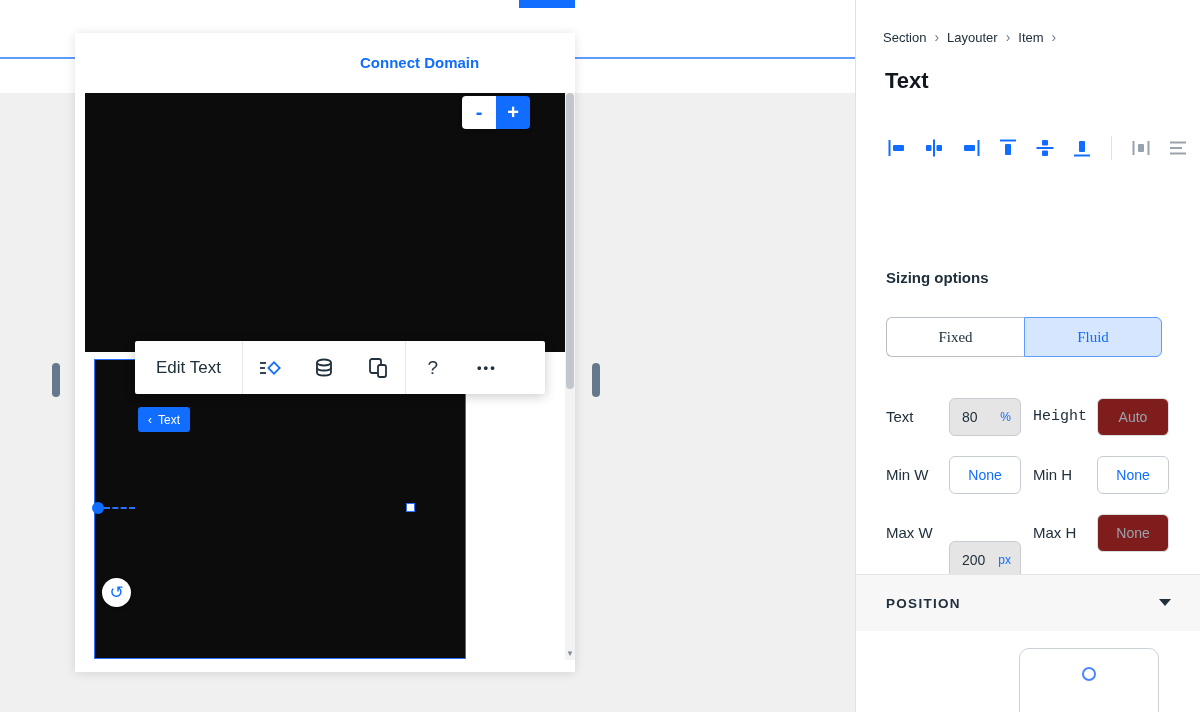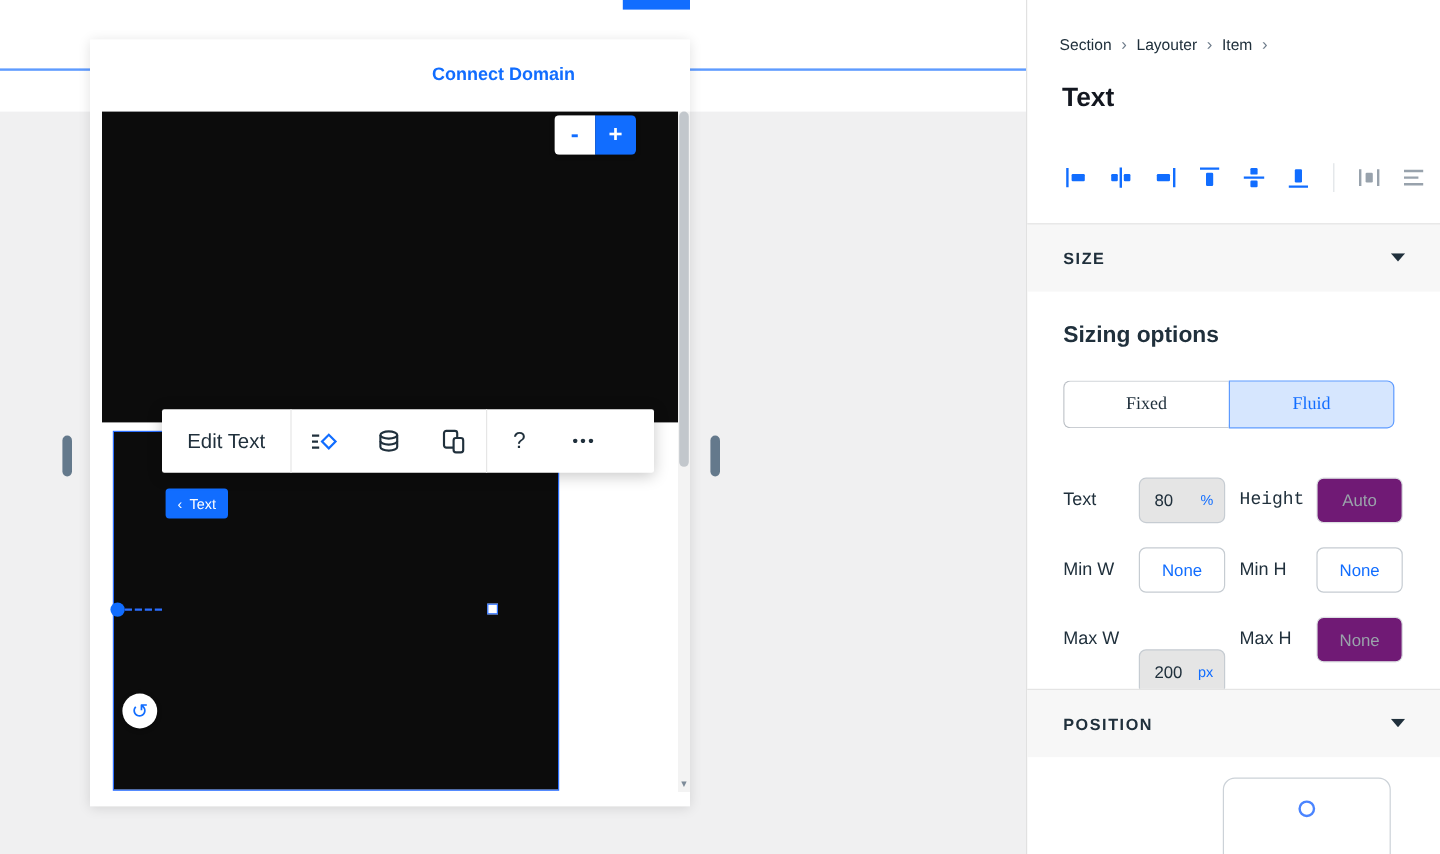--- a/index.html
+++ b/index.html
@@ -77,35 +77,35 @@
 
   .align-row { position:absolute; left:30px; top:136px; display:flex; align-items:center; gap:15px; }
   .aicon { width:22px; height:22px; display:flex; align-items:center; justify-content:center; cursor:pointer; }
   .vsep { width:1px; height:24px; background:#dfe3e6; margin:0 3px; }
 
   .sec-header { position:absolute; left:0; width:345px; height:57px; background:#f7f7f7;
                 border-top:1px solid #e4e4e4; display:flex; align-items:center; cursor:pointer; }
   .sec-header .sec-label { margin-left:30px; font-size:13.5px; font-weight:700; letter-spacing:1.3px; color:#20303c; }
   .sec-header .chev { position:absolute; right:30px; }
 
-  .sizing-options { position:absolute; left:30px; top:269px; font-size:19px; font-weight:600; color:#20303c; }
+  .sizing-options { position:absolute; left:30px; top:269px; font-size:15px; font-weight:600; color:#20303c; }
 
   .segmented { position:absolute; left:30px; top:317px; width:276px; height:40px; display:flex; }
   .seg { width:138px; height:40px; font-size:15px; display:flex; align-items:center; justify-content:center;
          cursor:pointer; font-family:Liberation Serif, serif; }
   .seg-fixed { background:#fff; border:1px solid #b9bec4; border-right:none; border-radius:6px 0 0 6px; color:#20303c; }
   .seg-fluid { background:#d6e6fe; border:1px solid #5e9bff; border-radius:0 6px 6px 0; color:#116dff; }
 
   .f-label { position:absolute; font-size:15px; color:#20303c; height:38px; line-height:38px; }
   .f-box { position:absolute; width:72px; height:38px; border-radius:6px; font-size:14px; }
   .box-edit { background:#e5e5e5; border:1px solid #c6ccd2; }
   .box-edit .val { position:absolute; left:12px; top:0; height:36px; line-height:36px; color:#20303c; }
   .box-edit .unit { position:absolute; right:9px; top:0; height:36px; line-height:36px; color:#116dff; font-size:12px; cursor:pointer; }
   .box-link { background:#fff; border:1px solid #c6ccd2; color:#116dff; display:flex; align-items:center; justify-content:center; cursor:pointer; }
-  .box-disabled { background:#701a75; border:1px solid #dcdfe2; color:#9aa3ab; display:flex; align-items:center; justify-content:center; }
+  .box-disabled { background:#7f1d1d; border:1px solid #dcdfe2; color:#9aa3ab; display:flex; align-items:center; justify-content:center; }
 
   .pos-widget { position:absolute; left:163px; top:648px; width:140px; height:90px; background:#fff;
                 border:1px solid #ccd2d8; border-radius:10px; }
   .pos-ring { position:absolute; left:62px; top:18px; width:14px; height:14px; border-radius:50%;
               border:2px solid #4a84ff; background:#fff; cursor:pointer; }
 
   svg { display:block; }
 </style>
 </head>
 <body>
@@ -246,28 +246,20 @@
       </span>
       <span class="aicon">
         <svg width="20" height="20" viewBox="0 0 20 20">
           <line x1="2" y1="4.5" x2="18" y2="4.5" stroke="#98a2ac" stroke-width="2"></line>
           <line x1="2" y1="10" x2="14" y2="10" stroke="#98a2ac" stroke-width="2"></line>
           <line x1="2" y1="15.5" x2="18" y2="15.5" stroke="#98a2ac" stroke-width="2"></line>
         </svg>
       </span>
     </div>
 
-    <div class="sec-header" style="top:186px;">
-      <span class="sec-label">SIZE</span>
-      <span class="chev">
-        <svg width="12" height="8" viewBox="0 0 12 8">
-            <polygon points="0,0 12,0 6,7" fill="#20303c"></polygon>
-          </svg>
-      </span>
-    </div>
 
     <div class="sizing-options">Sizing options</div>
 
     <div class="segmented">
       <div class="seg seg-fixed">Fixed</div>
       <div class="seg seg-fluid">Fluid</div>
     </div>
 
     <span class="f-label" style="left:30px; top:398px;">Text</span>
     <div class="f-box box-edit" style="left:93px; top:398px;">

